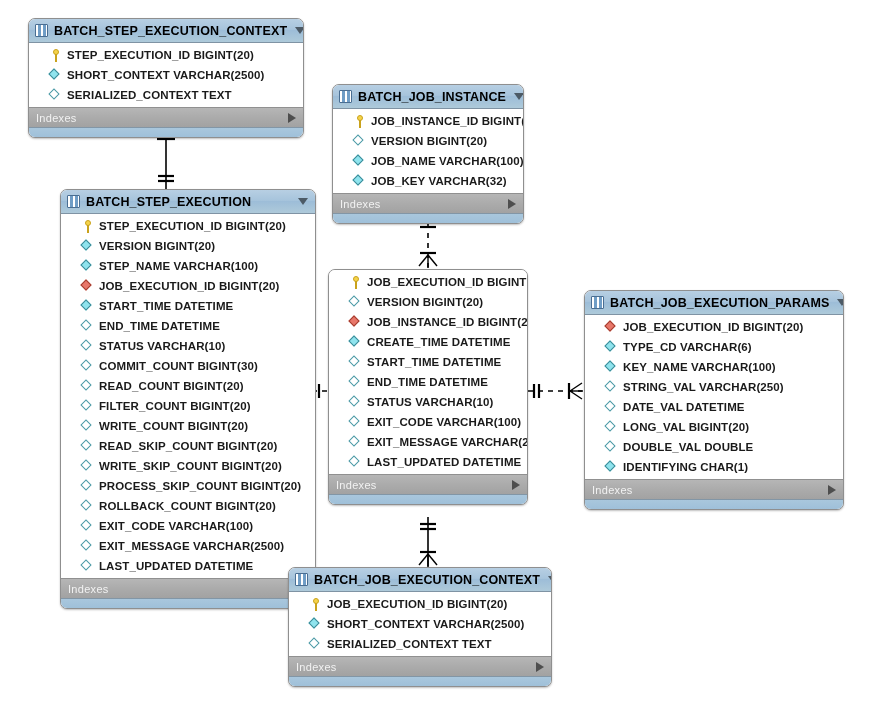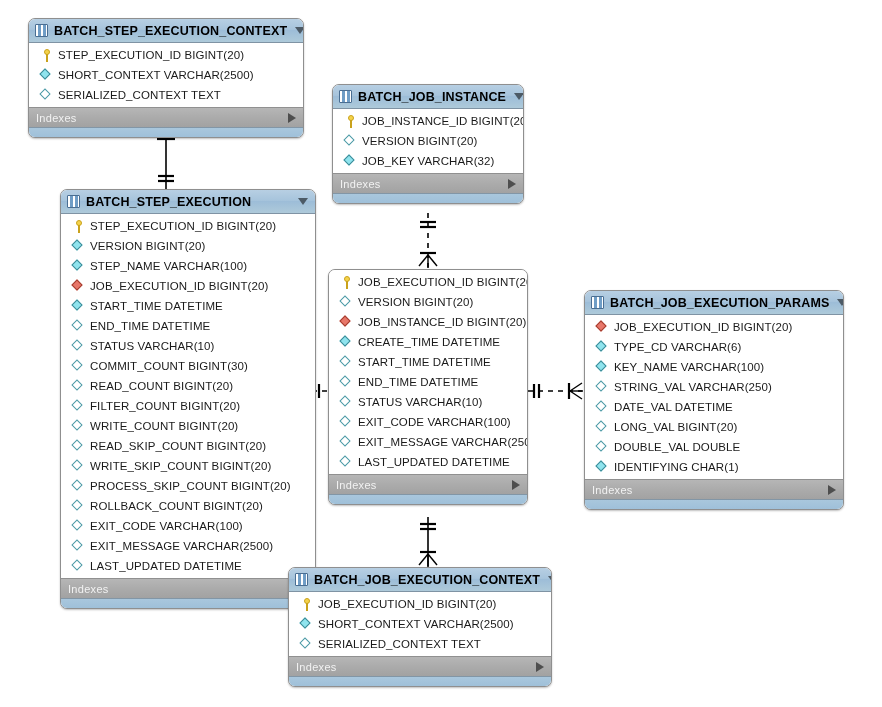--- a/index.html
+++ b/index.html
@@ -72,22 +72,23 @@
   }
 
   .tb-cols {
     background: #ffffff;
     padding: 2px 0 2px 0;
   }
   .col-row {
     height: 20px;
     display: flex;
     align-items: center;
-    padding-left: 11px;
+    padding-left: 20px;
     white-space: nowrap;
+    font-weight: bold;
   }
   .col-ico {
     width: 13px;
     height: 13px;
     flex: 0 0 13px;
     margin-right: 5px;
     position: relative;
   }
   
   .ico-pk::before {
@@ -269,20 +270,26 @@
           <div class="col-row">
             <span class="col-ico ico-null">
               <span class="dia"></span>
             </span>
             <span class="col-txt">VERSION BIGINT(20)</span>
           </div>
           <div class="col-row">
             <span class="col-ico ico-nn">
               <span class="dia"></span>
             </span>
+            <span class="col-txt">JOB_NAME VARCHAR(100)</span>
+          </div>
+          <div class="col-row">
+            <span class="col-ico ico-nn">
+              <span class="dia"></span>
+            </span>
             <span class="col-txt">JOB_KEY VARCHAR(32)</span>
           </div>
         </div>
         <div class="tb-indexes">
           <span class="idx-label">Indexes</span>
           <span class="idx-arrow"></span>
         </div>
         <div class="tb-foot"></div>
       </div>
       <div class="table-box" style="left: 60px; top: 189px; width: 256px;">

